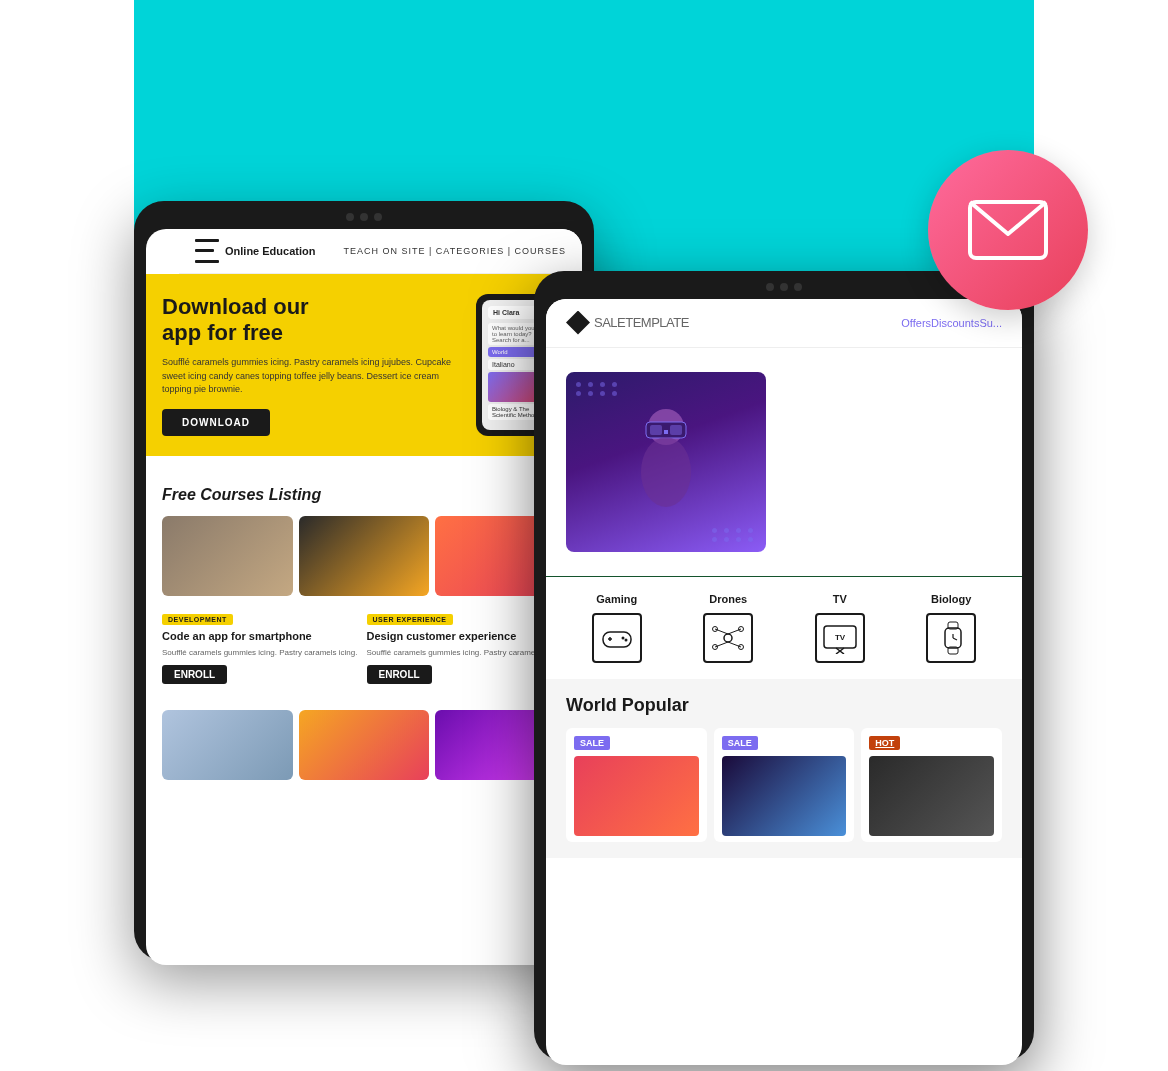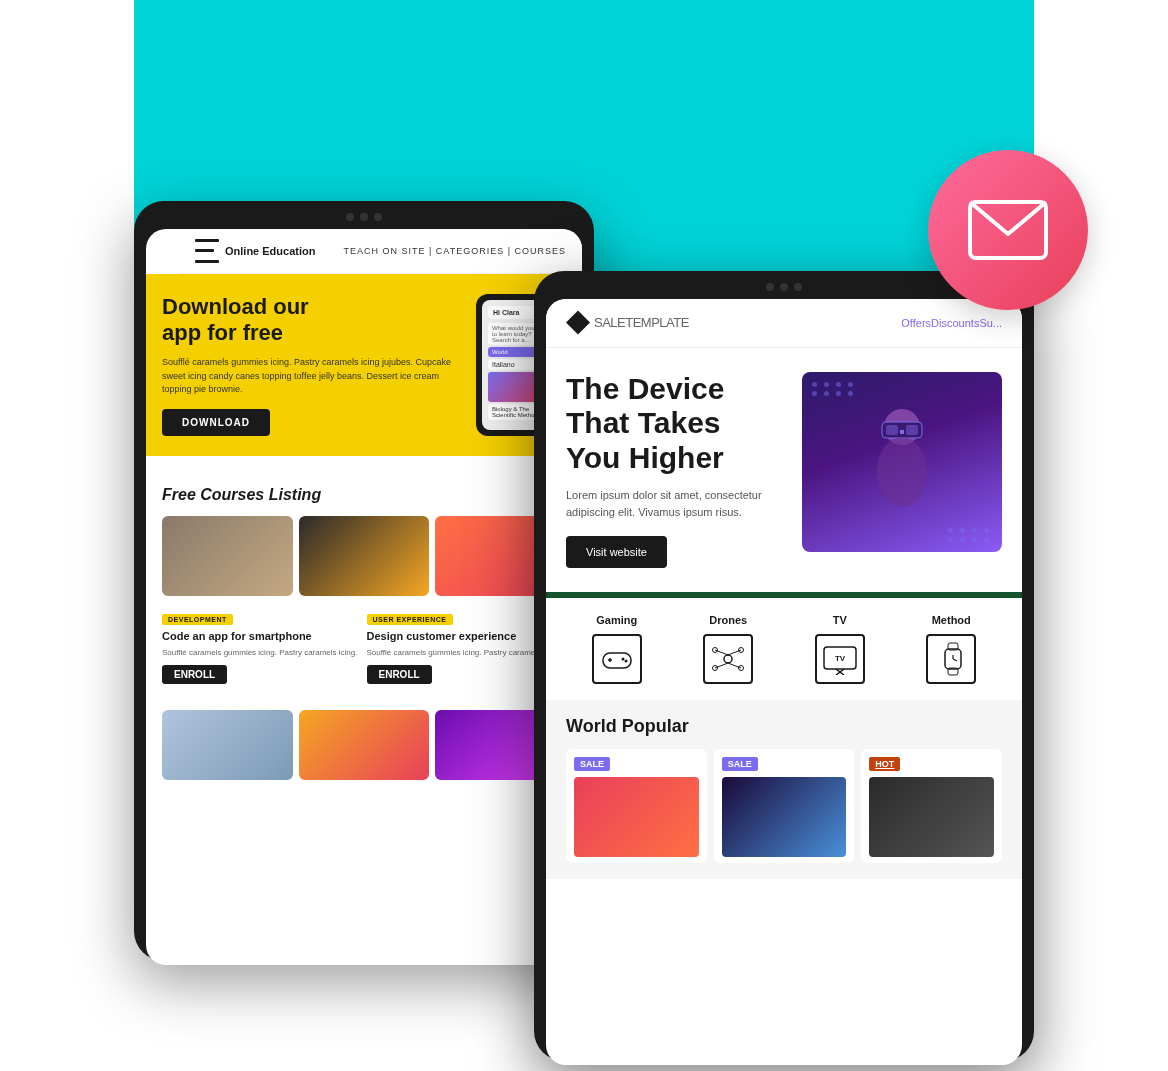--- a/index.html
+++ b/index.html
@@ -429,21 +429,21 @@
       position: absolute;
       top: 10px;
       left: 10px;
       display: grid;
       grid-template-columns: repeat(4, 8px);
       gap: 4px;
     }
 
     .tech-categories {
       padding: 16px 20px;
-      border-top: 6px solid #14532d;
+      border-top: 1px solid #14532d;
     }
     .categories-row {
       display: flex;
       gap: 10px;
     }
     .category-item {
       flex: 1;
       text-align: center;
     }
     .category-item-name {
@@ -607,25 +607,20 @@
             </div>
           </div>
           <div class="tech-nav-links">
             <span>Offers</span>
             <span>Discounts</span>
             <span>Su...</span>
           </div>
         </div>
 
         <div class="tech-hero">
-          <div class="tech-hero-text">
-            <h1>The Device That Takes You Higher</h1>
-            <p>Lorem ipsum dolor sit amet, consectetur adipiscing elit. Vivamus ipsum risus.</p>
-            <div class="visit-btn">Visit website</div>
-          </div>
           <div class="tech-hero-image">
             <div class="vr-figure">
 
               <svg width="80" height="120" viewBox="0 0 80 120">
                 <circle cx="40" cy="25" r="18" fill="#9b59b6" opacity="0.7"></circle>
                 <rect x="20" y="20" width="40" height="16" rx="4" fill="#3a1a6e" stroke="#7c6cf0" stroke-width="1"></rect>
                 <rect x="24" y="23" width="12" height="10" rx="2" fill="#5b3ea8"></rect>
                 <rect x="44" y="23" width="12" height="10" rx="2" fill="#5b3ea8"></rect>
                 <rect x="38" y="28" width="4" height="4" fill="#7c6cf0"></rect>
                 <ellipse cx="40" cy="70" rx="25" ry="35" fill="#6a3093" opacity="0.6"></ellipse>
@@ -689,21 +684,21 @@
               <div class="category-icon">
                 <svg width="40" height="32" viewBox="0 0 40 32" fill="none" xmlns="http://www.w3.org/2000/svg">
                   <rect x="4" y="4" width="32" height="22" rx="3" stroke="#1a1a1a" stroke-width="1.5" fill="none"></rect>
                   <line x1="16" y1="26" x2="24" y2="32" stroke="#1a1a1a" stroke-width="1.5"></line>
                   <line x1="16" y1="32" x2="24" y2="26" stroke="#1a1a1a" stroke-width="1.5"></line>
                   <text x="20" y="18" text-anchor="middle" font-size="8" font-weight="700" fill="#1a1a1a">TV</text>
                 </svg>
               </div>
             </div>
             <div class="category-item">
-              <div class="category-item-name">Method</div>
+              <div class="category-item-name">Biology</div>
               <div class="category-icon">
                 <svg width="28" height="40" viewBox="0 0 28 40" fill="none" xmlns="http://www.w3.org/2000/svg">
                   <rect x="8" y="10" width="16" height="20" rx="4" stroke="#1a1a1a" stroke-width="1.5" fill="none"></rect>
                   <rect x="11" y="4" width="10" height="7" rx="2" stroke="#1a1a1a" stroke-width="1" fill="none"></rect>
                   <rect x="11" y="29" width="10" height="7" rx="2" stroke="#1a1a1a" stroke-width="1" fill="none"></rect>
                   <line x1="16" y1="16" x2="16" y2="20" stroke="#1a1a1a" stroke-width="1.2"></line>
                   <line x1="16" y1="20" x2="20" y2="22" stroke="#1a1a1a" stroke-width="1.2"></line>
                 </svg>
               </div>
             </div>

